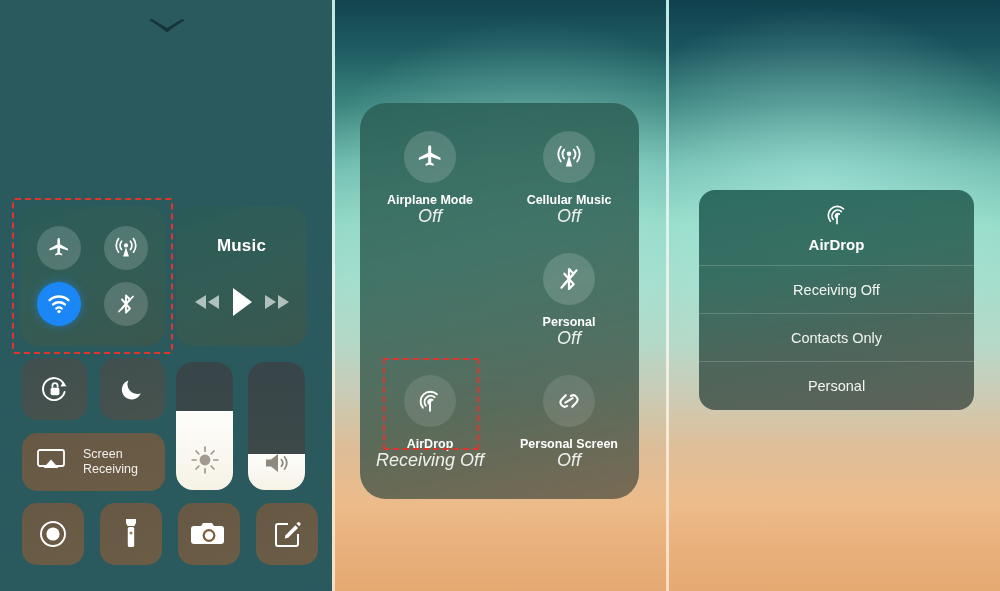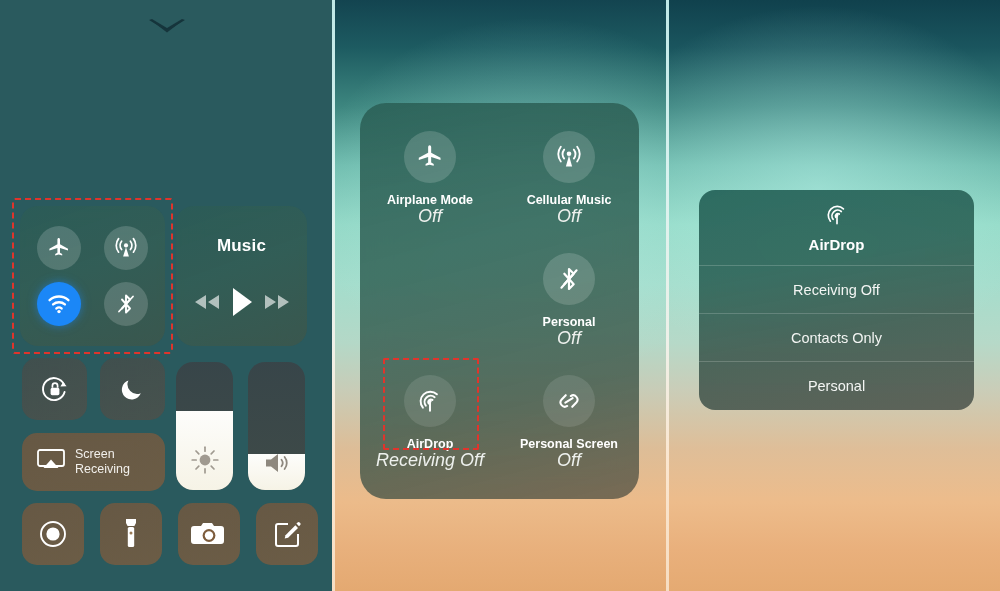--- a/index.html
+++ b/index.html
@@ -130,21 +130,21 @@
     padding:0 12px;
   }
   .mc-row svg { display:block; }
 
   #rotation-lock-module { left:22px; top:358px; width:65px; height:62px; border-radius:15px; }
   #dnd-module          { left:100px; top:358px; width:65px; height:62px; border-radius:15px; }
   .sq-icon { position:absolute; inset:0; display:flex; align-items:center; justify-content:center; }
 
   #screen-mirroring-module {
     left:22px; top:433px; width:143px; height:58px; border-radius:15px;
-    display:flex; align-items:center; gap:9px; padding-left:14px;
+    display:flex; align-items:center; gap:17px; padding-left:14px;
   }
   #screen-mirroring-label {
     color:#f2f0ec; font-size:12.5px; line-height:15px;
   }
 
   .slider {
     position:absolute; width:57px; height:128px; border-radius:17px;
     overflow:hidden;
     background:linear-gradient(to bottom, rgba(58,66,70,.86), rgba(66,72,68,.86));
   }

